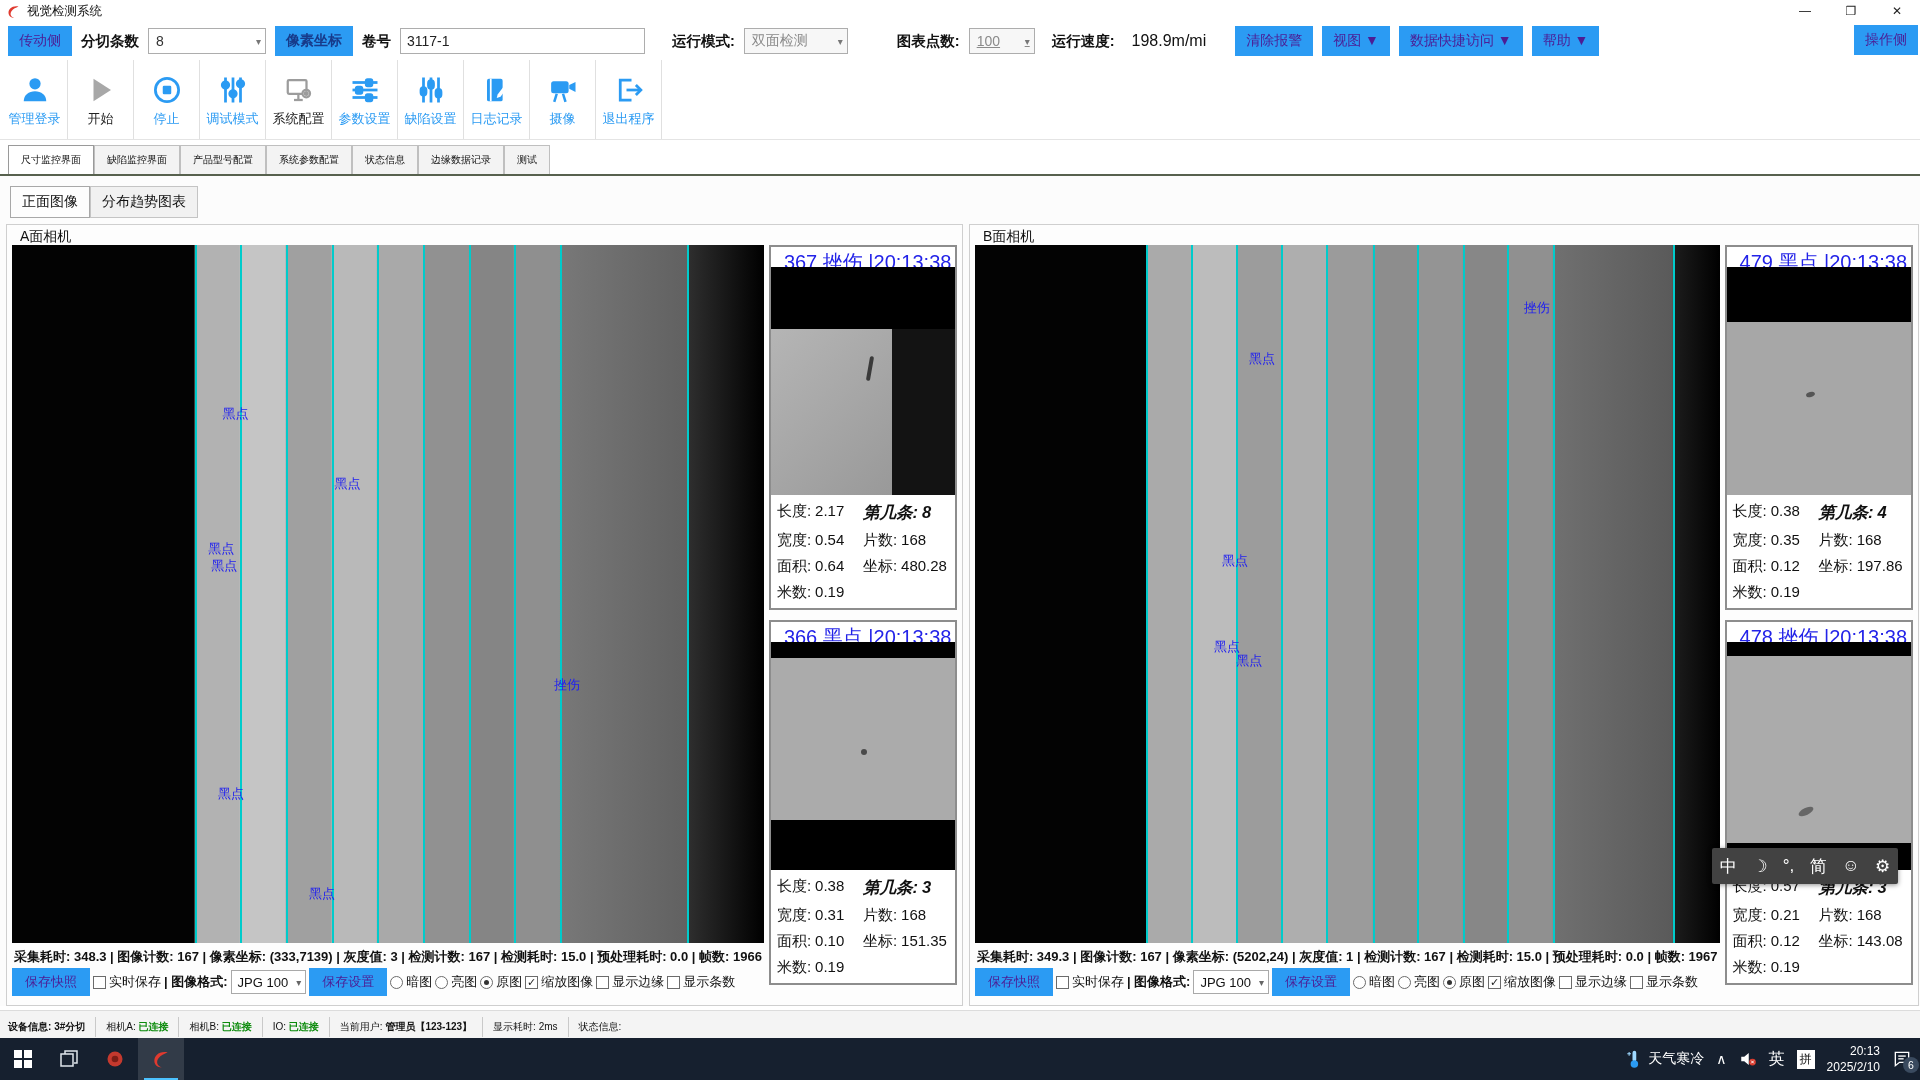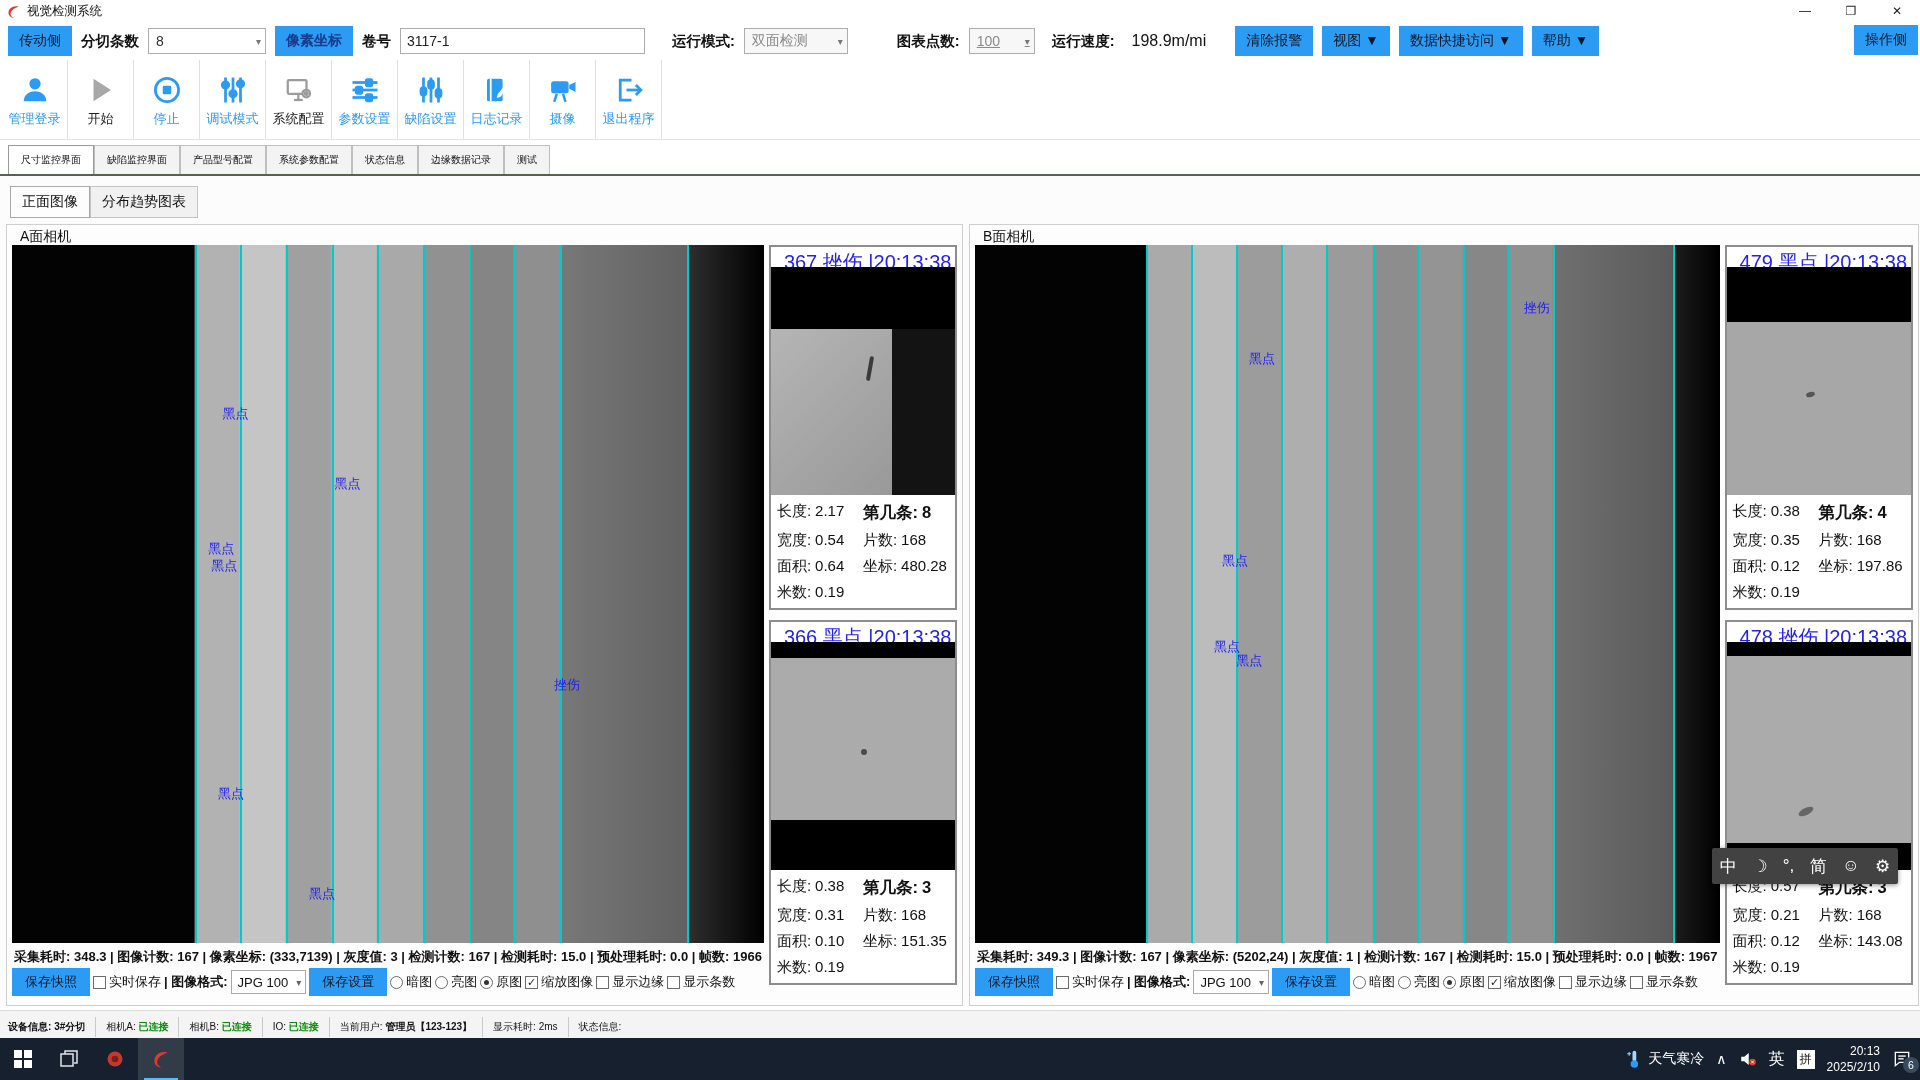--- a/index.html
+++ b/index.html
@@ -8,21 +8,21 @@
 
   
   .titlebar { height:22px; display:flex; align-items:center; padding-left:6px; background:#fff; }
   .titlebar .logo { width:15px; height:15px; margin-right:6px; }
   .titlebar .title { font-size:12.5px; color:#111; }
   .win-buttons { margin-left:auto; display:flex; height:22px; }
   .win-btn { width:46px; height:22px; display:flex; align-items:center; justify-content:center; font-size:12px; color:#222; cursor:pointer; }
 
   
   .toolbar { height:38px; display:flex; align-items:center; gap:9px; padding:0 8px; background:#fff; }
-  .blue-btn { background:#2b9bf3; color:#0f172a; border:none; font-size:14px; padding:6px 11px; cursor:pointer; font-family:inherit; white-space:nowrap; }
+  .blue-btn { background:#2b9bf3; color:#4c1d95; border:none; font-size:14px; padding:6px 11px; cursor:pointer; font-family:inherit; white-space:nowrap; }
   .blue-btn.confirm { color:#173a8a; font-weight:bold; }
   .tb-label { font-size:14.5px; font-weight:bold; color:#111; white-space:nowrap; }
   .tb-select { display:flex; align-items:center; justify-content:space-between; border:1px solid #adadad; background:#fff; height:26px; padding:0 4px 0 7px; font-size:14px; color:#333; }
   .tb-select .arr { color:#777; font-size:10px; margin-left:6px; }
   .tb-select.dim { color:#8a8a8a; background:#f7f7f7; }
   .tb-input { border:1px solid #adadad; height:26px; font-size:14px; padding:0 6px; font-family:inherit; color:#222; }
   .tb-readout { background:#fff; font-size:16px; color:#111; padding:3px 8px; white-space:nowrap; }
   .op-side { position:absolute; right:2px; top:25px; }
 
   
@@ -72,21 +72,21 @@
   .tA1 .g2 { left:66%; top:27%; right:0; height:73%; background:#131313; }
   .tA1 .mark { position:absolute; left:53%; top:39%; width:4px; height:25px; background:#3a3a3a; transform:rotate(10deg); border-radius:2px; }
   .tA2 .g1 { left:0; top:7%; width:100%; height:71%; background:#ababab; }
   .tA2 .mark { position:absolute; left:49%; top:47%; width:6px; height:6px; border-radius:50%; background:#4a4a4a; }
   .tB1 .g1 { left:0; top:24%; width:100%; height:76%; background:#a7a7a7; }
   .tB1 .mark { position:absolute; left:43%; top:55%; width:9px; height:5px; border-radius:50%; background:#555; transform:rotate(-15deg); }
   .tB2 .g1 { left:0; top:6%; width:100%; height:82%; background:#ababab; }
   .tB2 .mark { position:absolute; left:39%; top:73%; width:16px; height:7px; border-radius:50%; background:#666; transform:rotate(-25deg); }
   .defstats { padding:7px 6px 6px; display:grid; grid-template-columns:86px 1fr; row-gap:7px; font-size:15px; color:#111; }
   .srow { display:flex; gap:4px; align-items:baseline; white-space:nowrap; }
-  .srow.strong { font-weight:bold; font-size:16.5px; }
+  .srow.strong { font-weight:bold; font-size:16.5px;font-style:italic; }
 
   
   .statusbar { height:32px; margin-top:4px; background:#f4f4f4; border-top:1px solid #dcdcdc; display:flex; align-items:center; font-size:10px; color:#111; padding-left:8px; }
   .sb-sep { width:1px; height:20px; background:#c9c9c9; margin:0 10px; }
   .sb b { font-weight:bold; }
   .green { color:#0a8a0a; font-weight:bold; }
 
   
   .taskbar { position:absolute; left:0; bottom:0; width:1920px; height:42px; background:#16202f; display:flex; align-items:center; color:#fff; }
   .tb-icon-btn { width:46px; height:42px; display:flex; align-items:center; justify-content:center; cursor:pointer; position:relative; }

